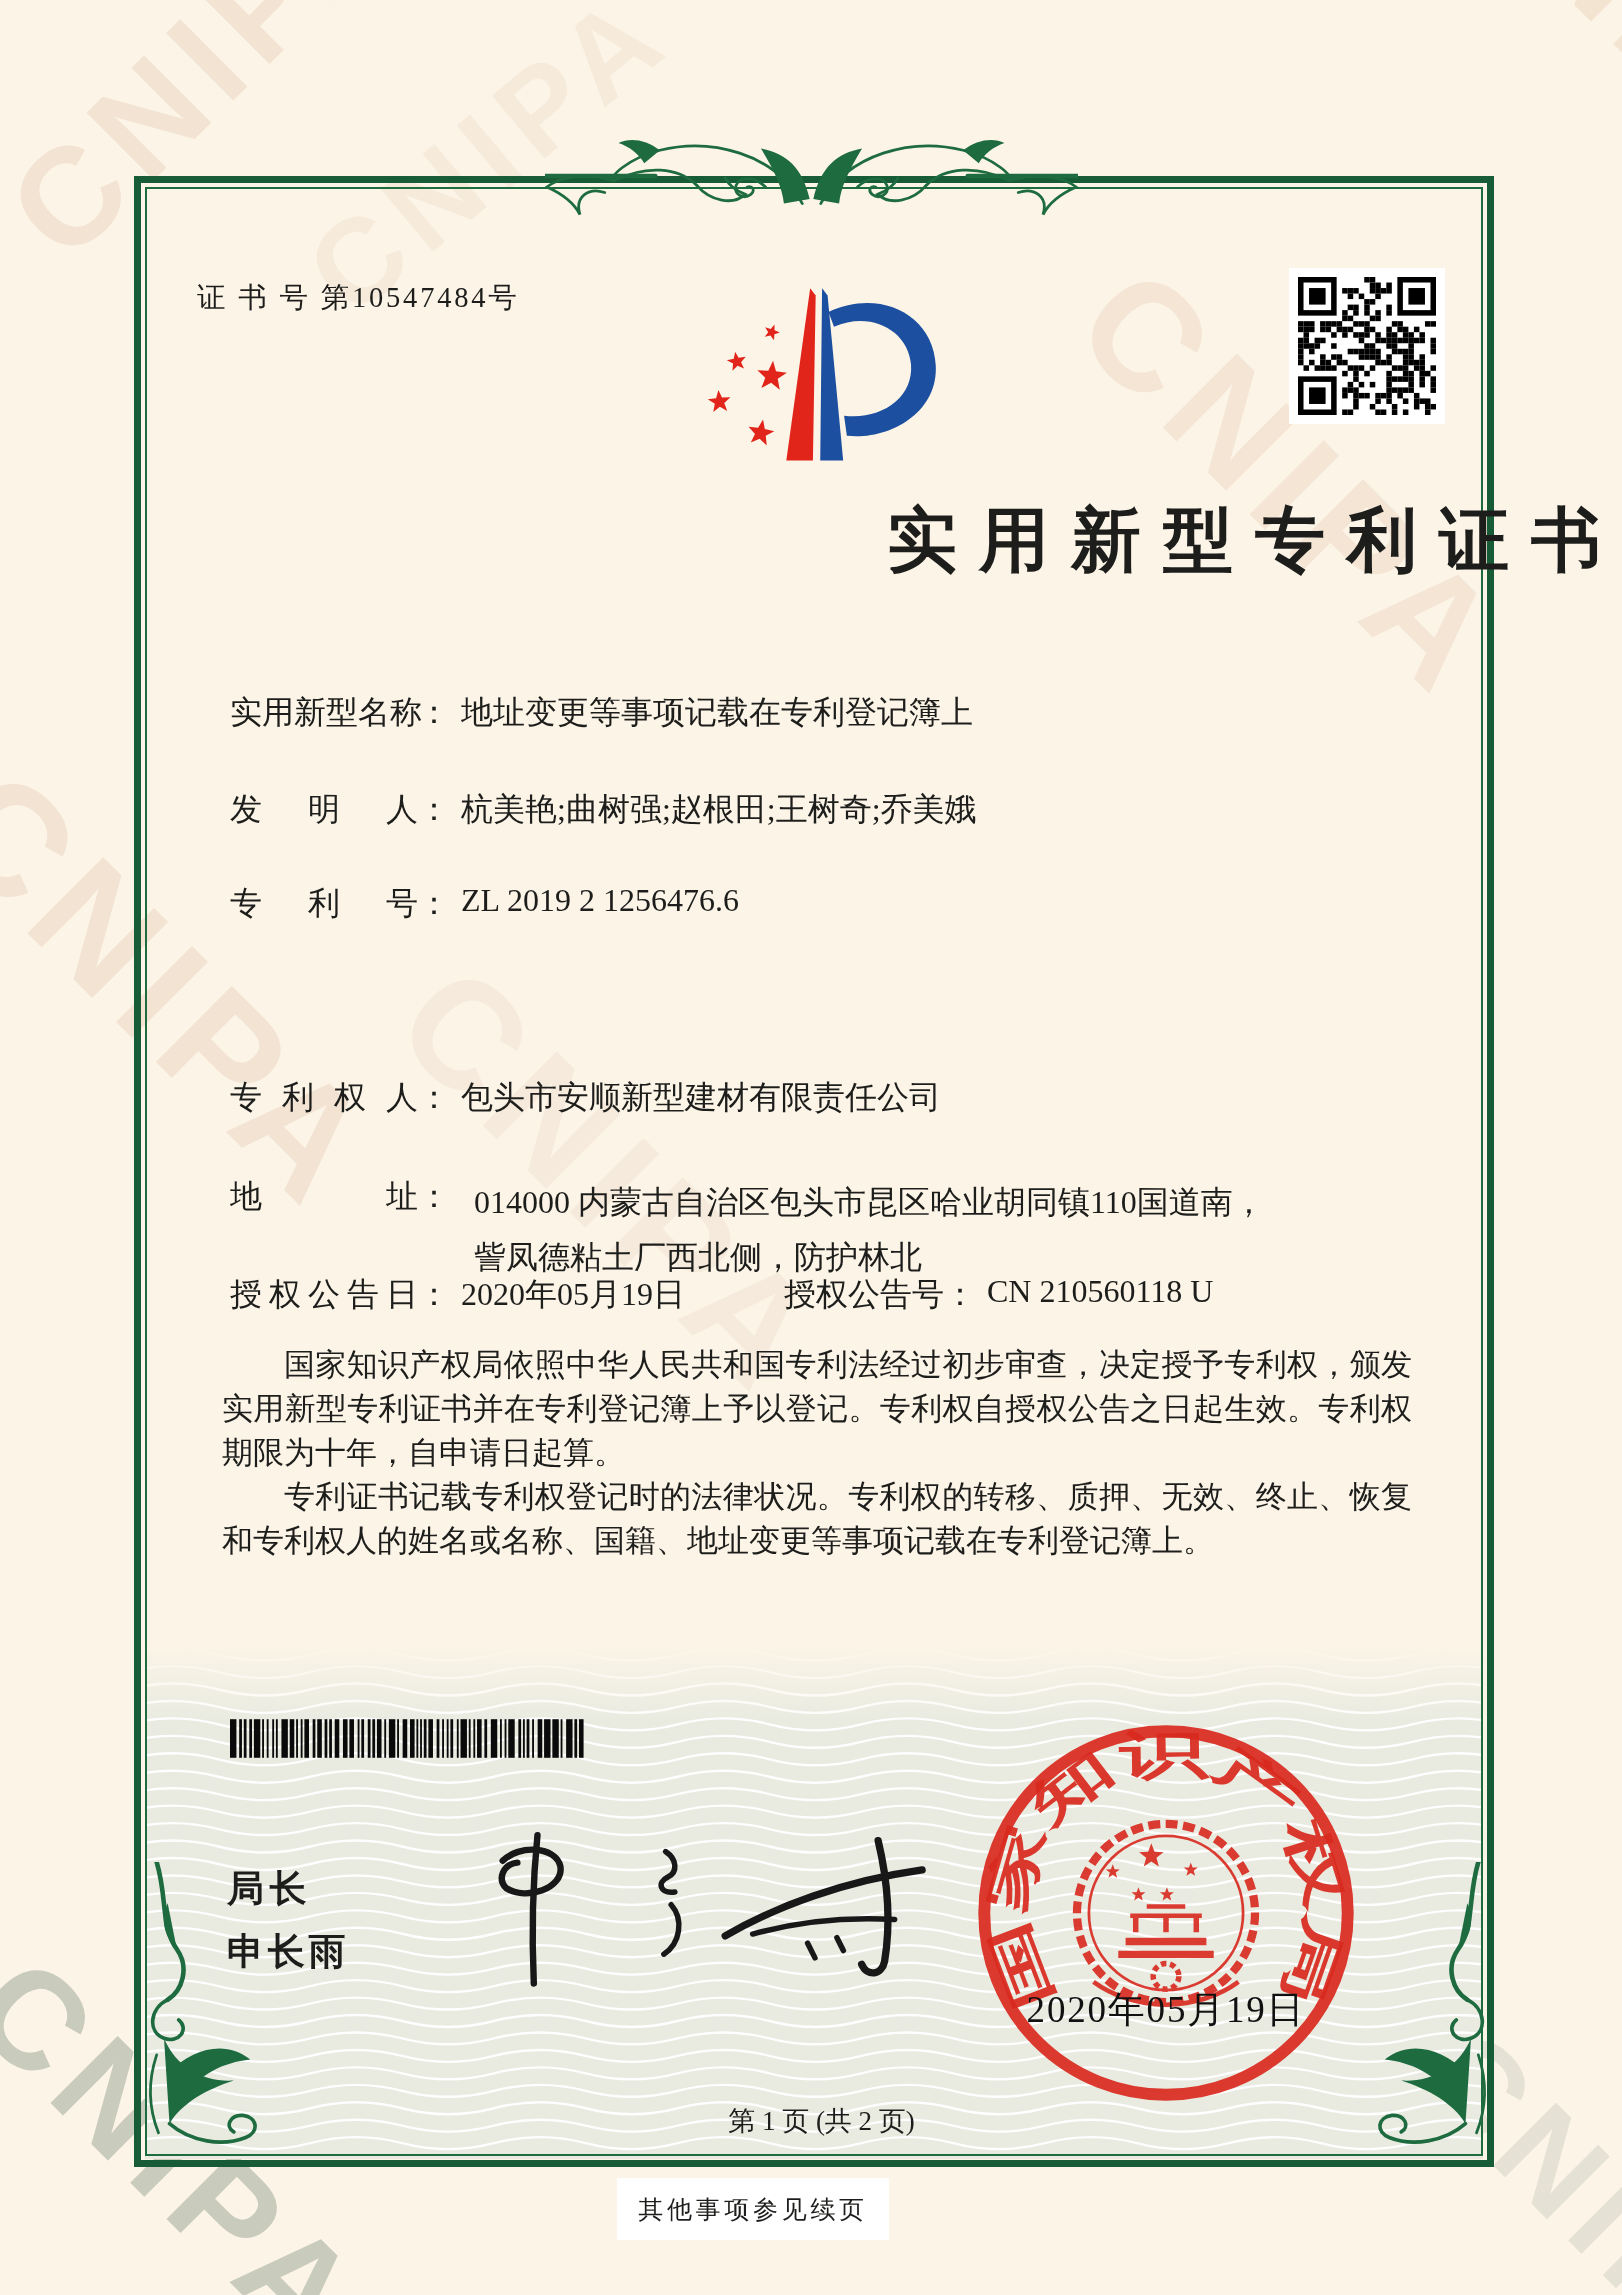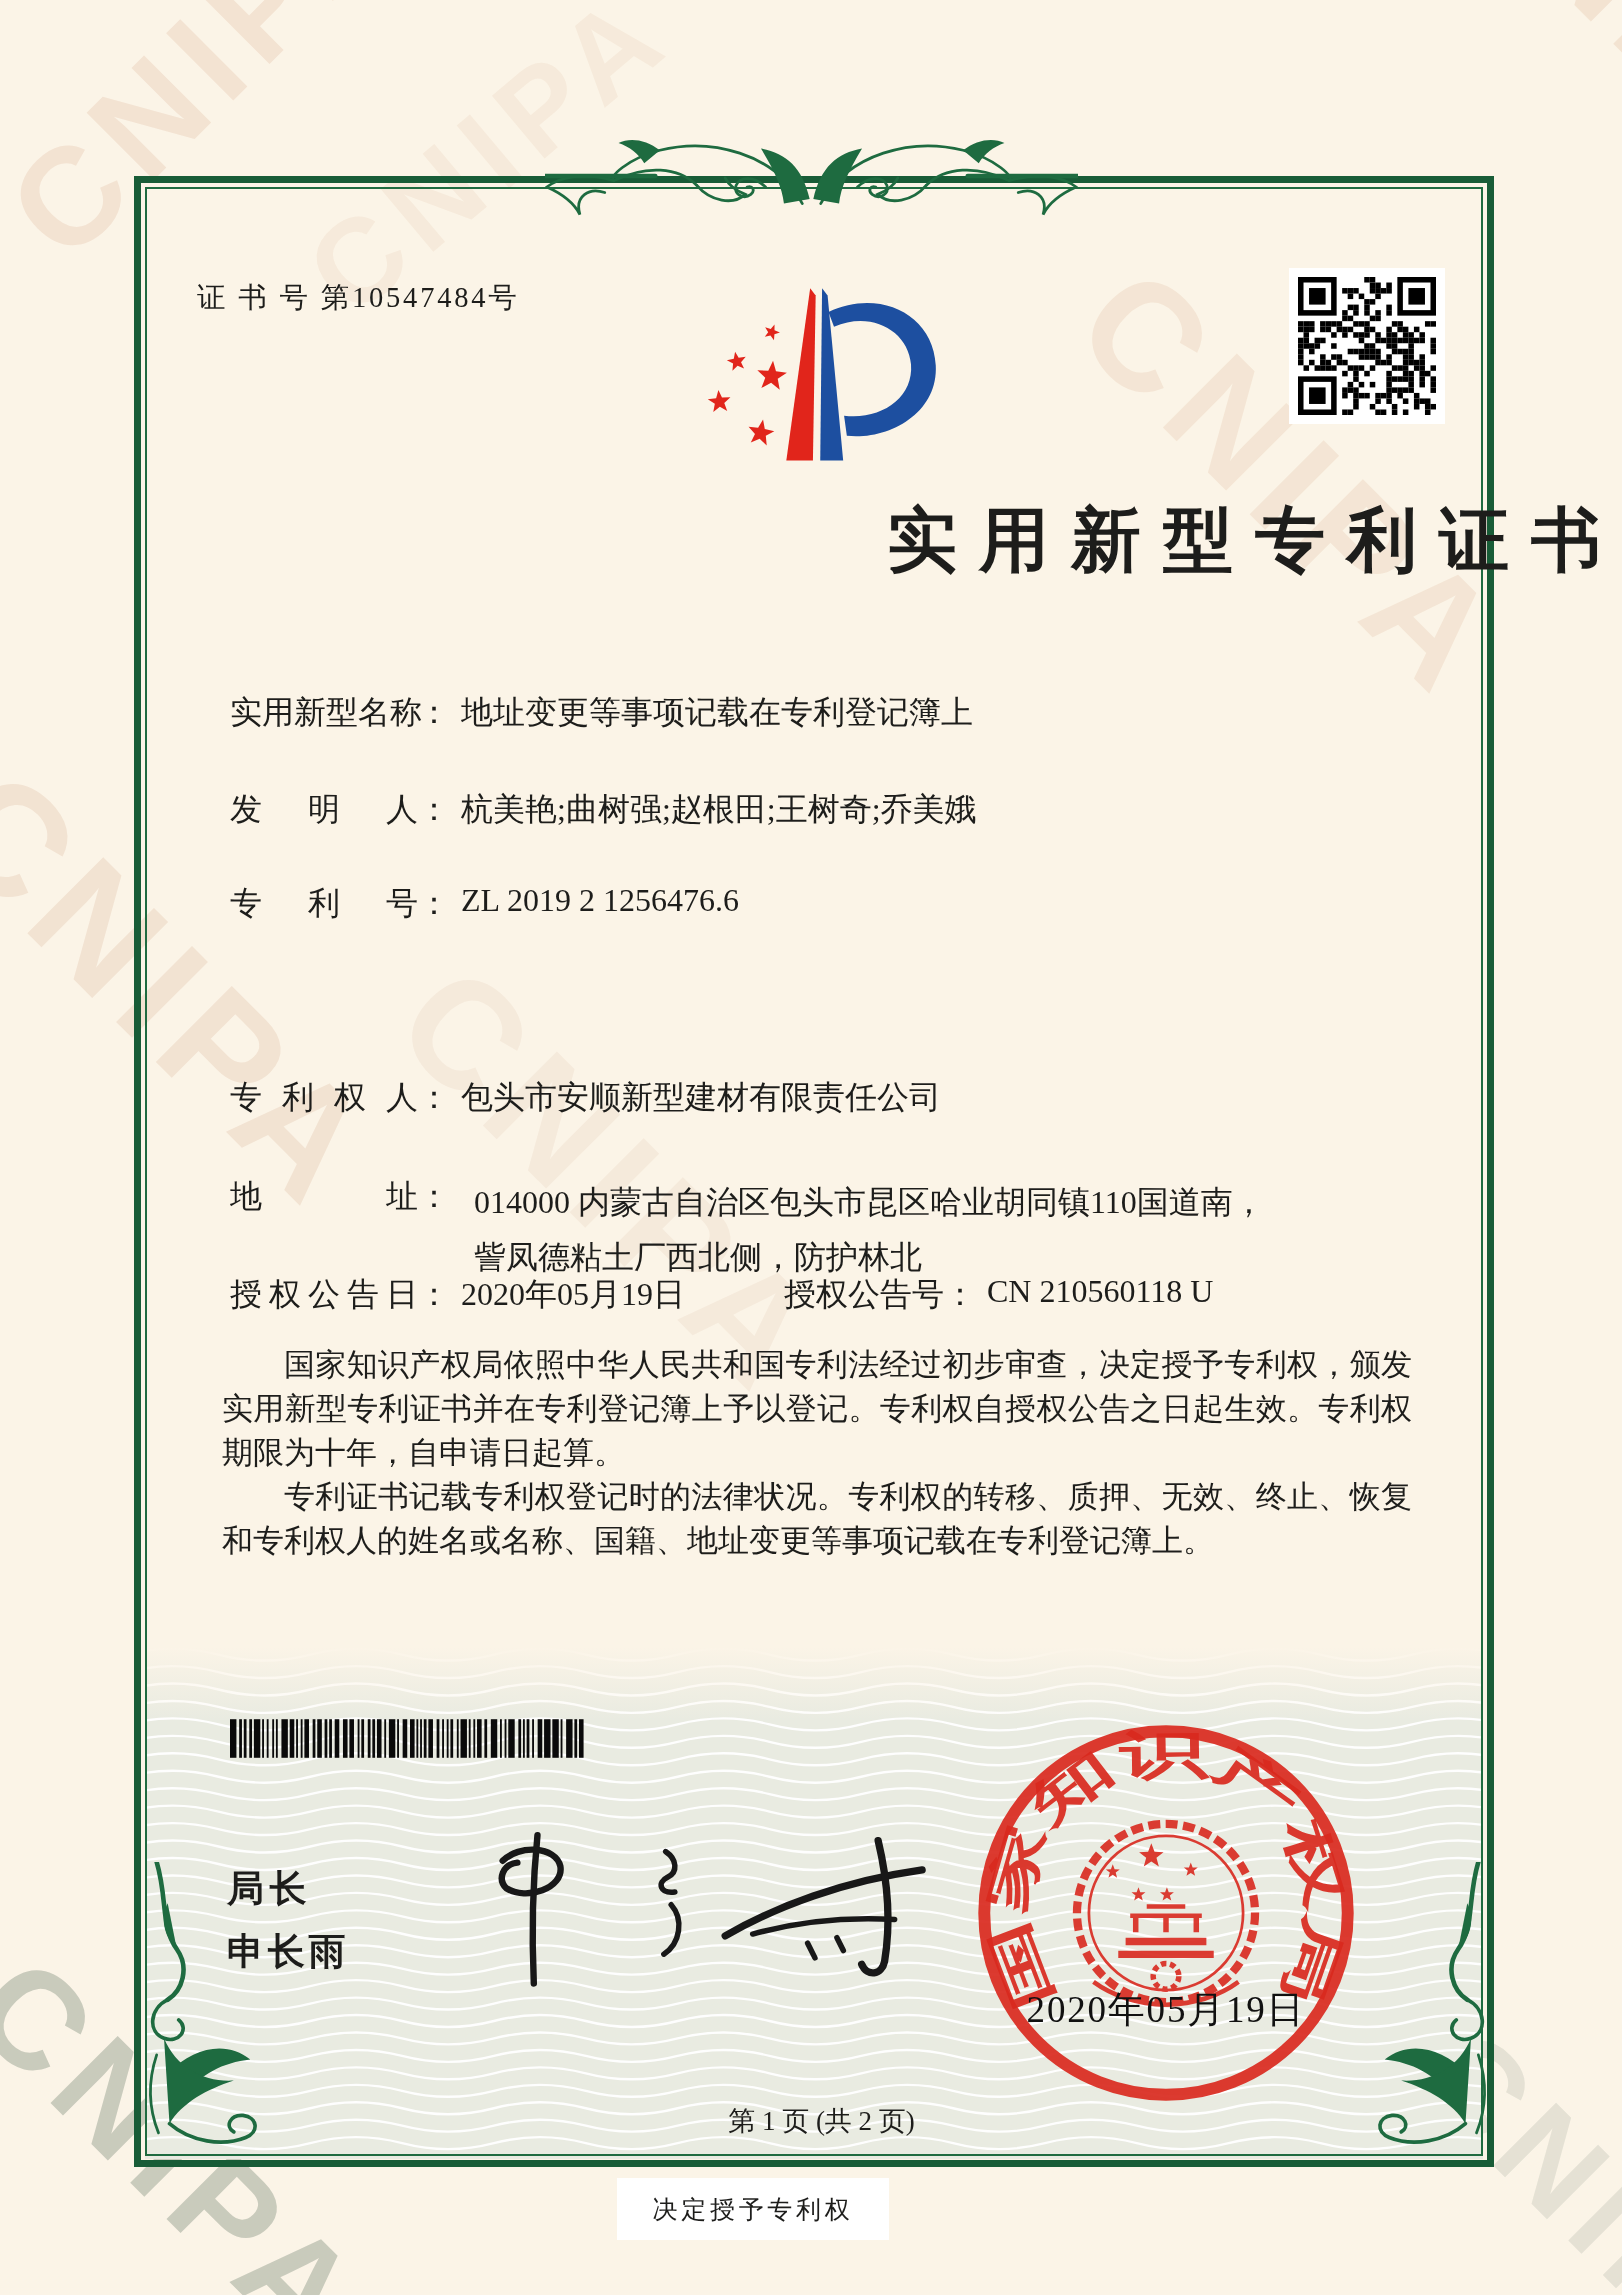--- a/index.html
+++ b/index.html
@@ -511,17 +511,17 @@
       <path d="M168,210 h78" fill="none" stroke-width="5"></path>
       <path d="M186,200 h42" fill="none" stroke-width="5"></path>
       <circle cx="207" cy="276" r="14" fill="none" stroke-width="6" stroke-dasharray="6 4"></circle>
       <path d="M128,282 C150,298 176,306 207,307 M286,282 C264,298 238,306 207,307" fill="none" stroke-width="5"></path>
     </g>
   </svg>
   <div class="seal-date">2020年05月19日</div>
 
   <div class="page-num">第 1 页 (共 2 页)</div>
   <div class="note-band">
-    <span class="note-text">决定授予专利权</span>
+    <span class="note-text">其他事项参见续页</span>
   </div>
 
 </div>
 
 
 </body></html>

